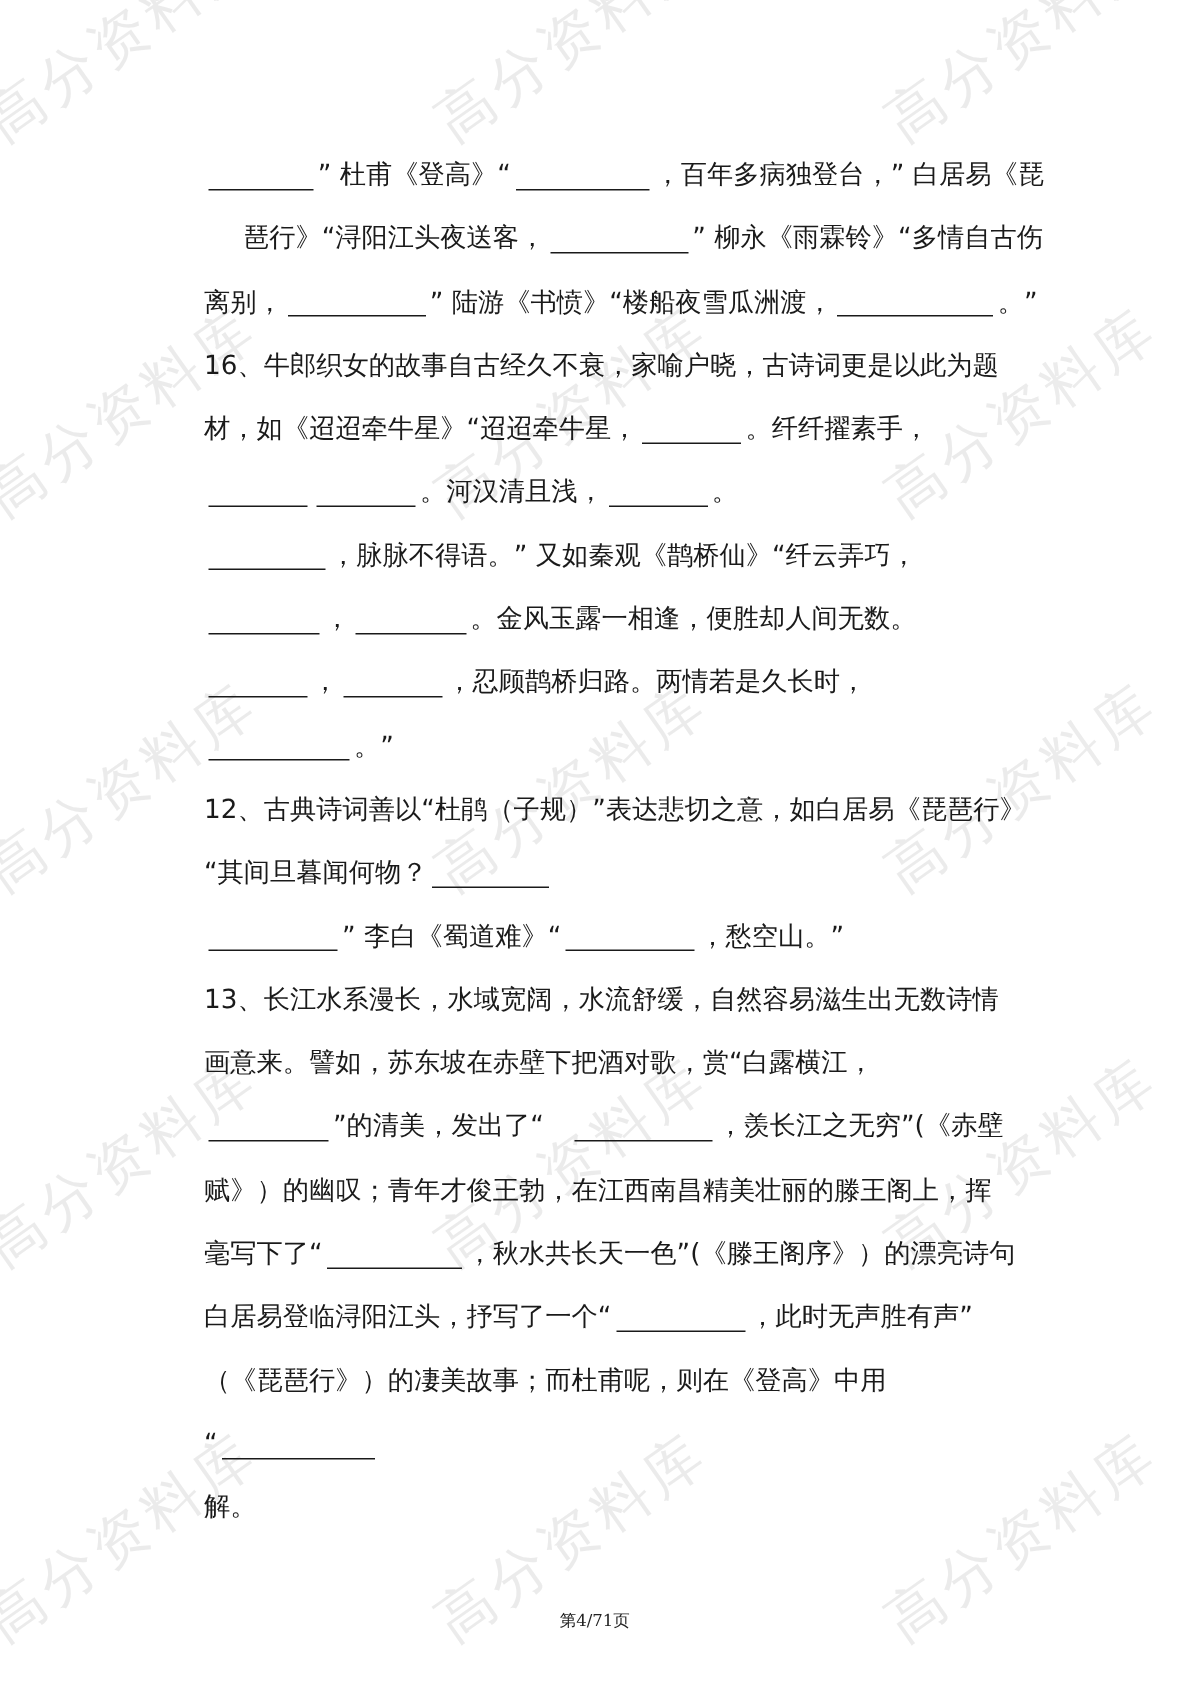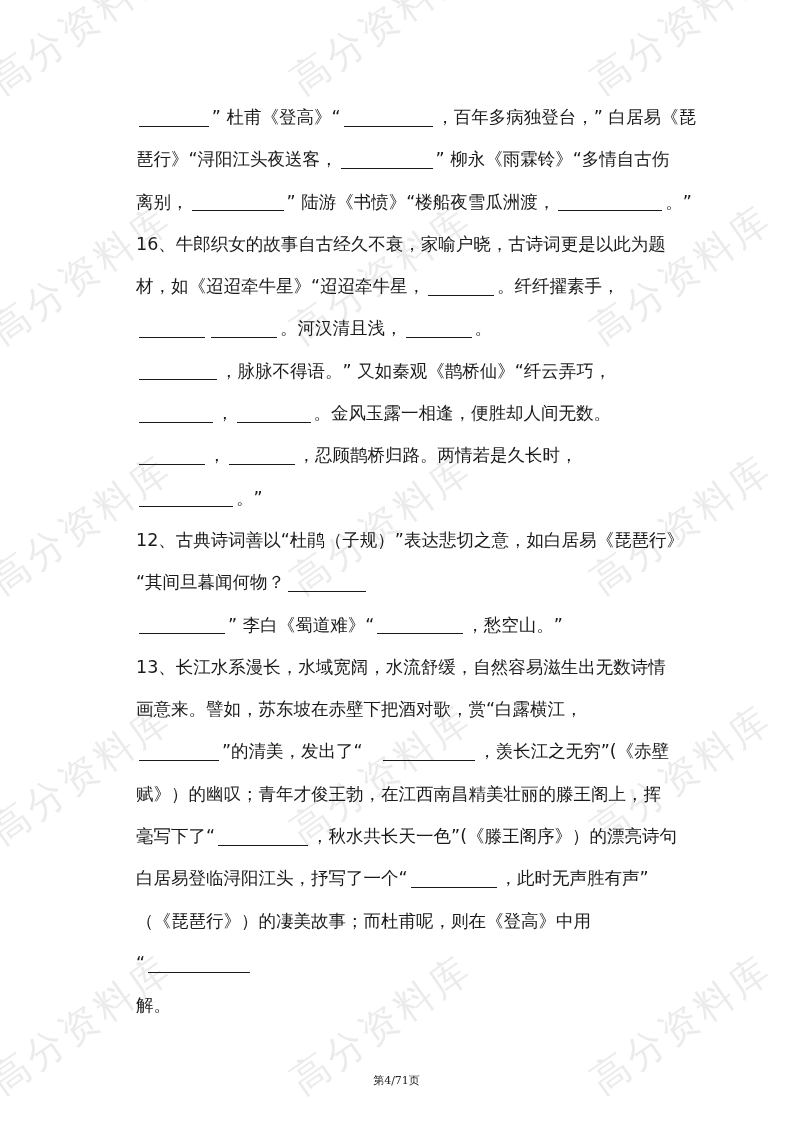--- a/index.html
+++ b/index.html
@@ -40,21 +40,21 @@
   </div>
 
 <div class="page" id="doc">
     <div class="line">
       <span class="blank" style="width: 70px;"></span>
       <span class="seg" style="letter-spacing: 0px;">” 杜甫《登高》“ </span>
       <span class="blank" style="width: 90px;"></span>
       <span class="seg" style="letter-spacing: 0px;">，百年多病独登台，” 白居易《琵</span>
     </div>
     <div class="line">
-      <span class="seg" style="letter-spacing: 0px;">琶行》“浔阳江头夜送客，</span>
+      <span class="seg" style="letter-spacing: 0px; margin-left: 26px;">琶行》“浔阳江头夜送客，</span>
       <span class="blank" style="width: 92px;"></span>
       <span class="seg" style="letter-spacing: 0px;">” 柳永《雨霖铃》“多情自古伤</span>
     </div>
     <div class="line">
       <span class="seg" style="letter-spacing: 0px;">离别，</span>
       <span class="blank" style="width: 92px;"></span>
       <span class="seg" style="letter-spacing: 0px;">” 陆游《书愤》“楼船夜雪瓜洲渡，</span>
       <span class="blank" style="width: 104px;"></span>
       <span class="seg" style="letter-spacing: 0px;">。”</span>
     </div>

